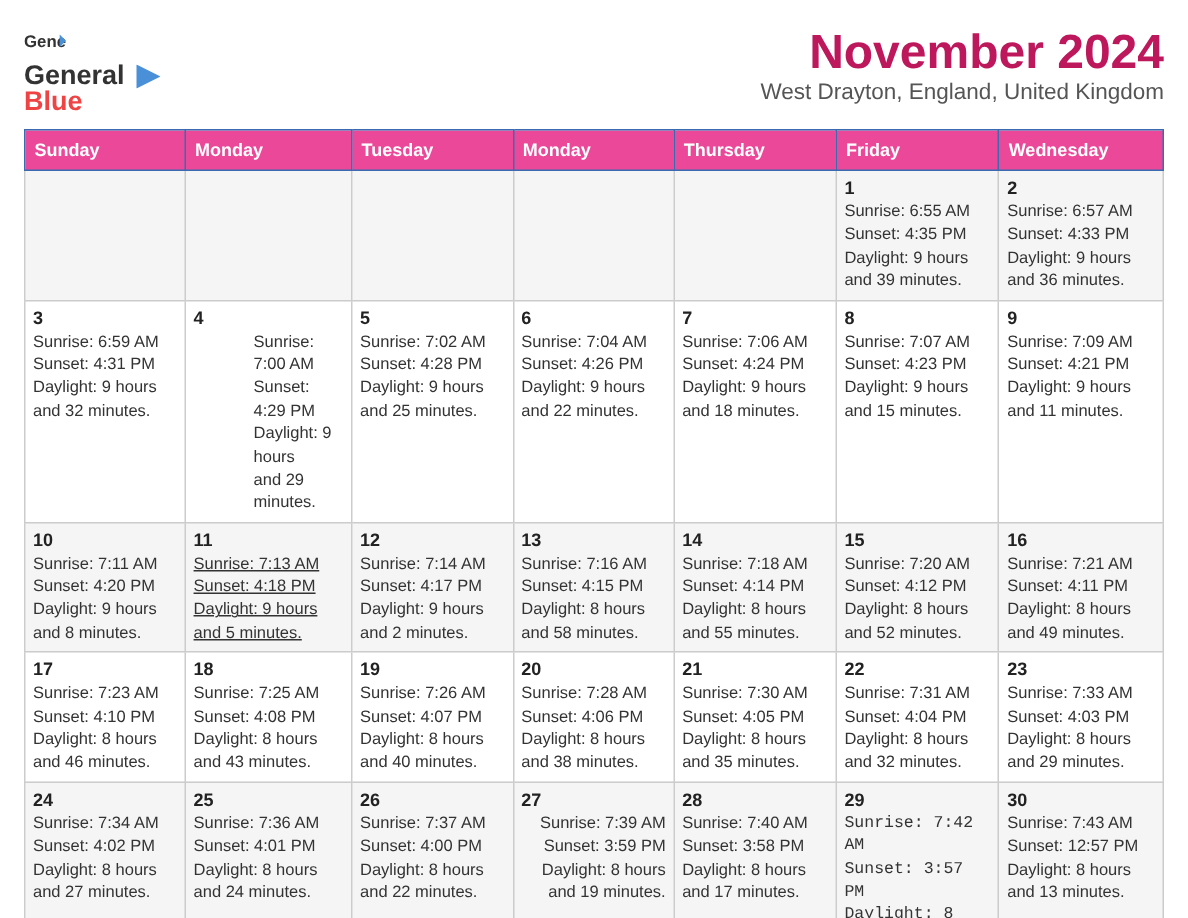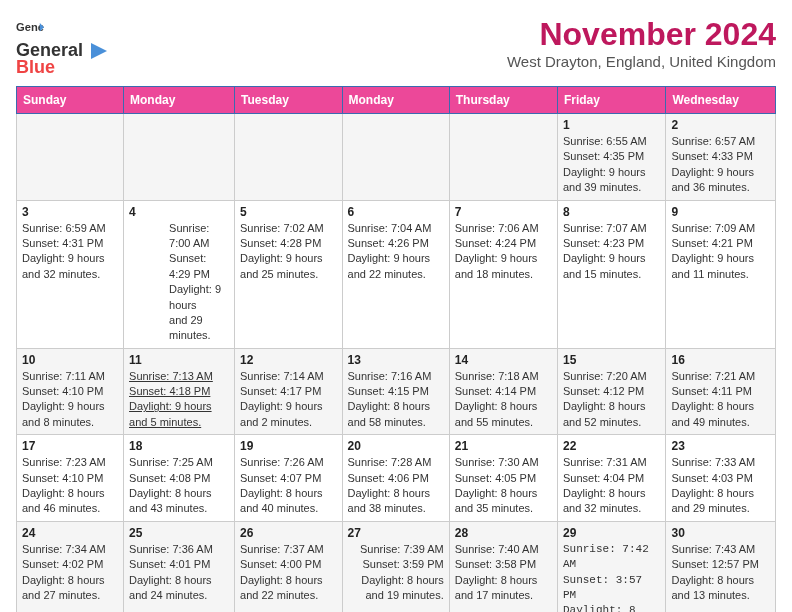--- a/index.html
+++ b/index.html
@@ -198,21 +198,21 @@
           <div class="day-info" style="white-space: pre-line;">Sunrise: 7:09 AM
 Sunset: 4:21 PM
 Daylight: 9 hours
 and 11 minutes.</div>
         </td>
       </tr>
       <tr class="row-odd">
         <td>
           <div class="day-number">10</div>
           <div class="day-info" style="white-space: pre-line;">Sunrise: 7:11 AM
-Sunset: 4:10 PM
+Sunset: 4:20 PM
 Daylight: 9 hours
 and 8 minutes.</div>
         </td>
         <td>
           <div class="day-number">11</div>
           <div class="day-info" style="white-space: pre-line; text-decoration: underline;">Sunrise: 7:13 AM
 Sunset: 4:18 PM
 Daylight: 9 hours
 and 5 minutes.</div>
         </td>

